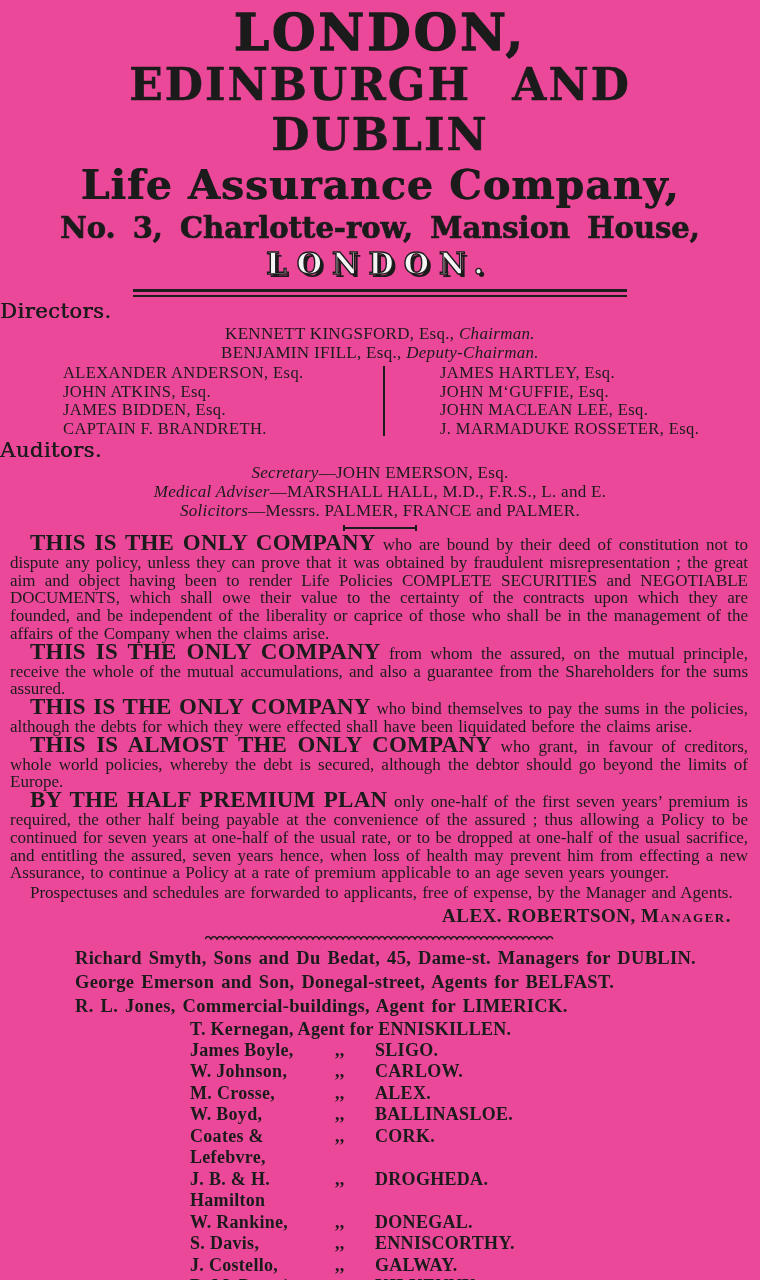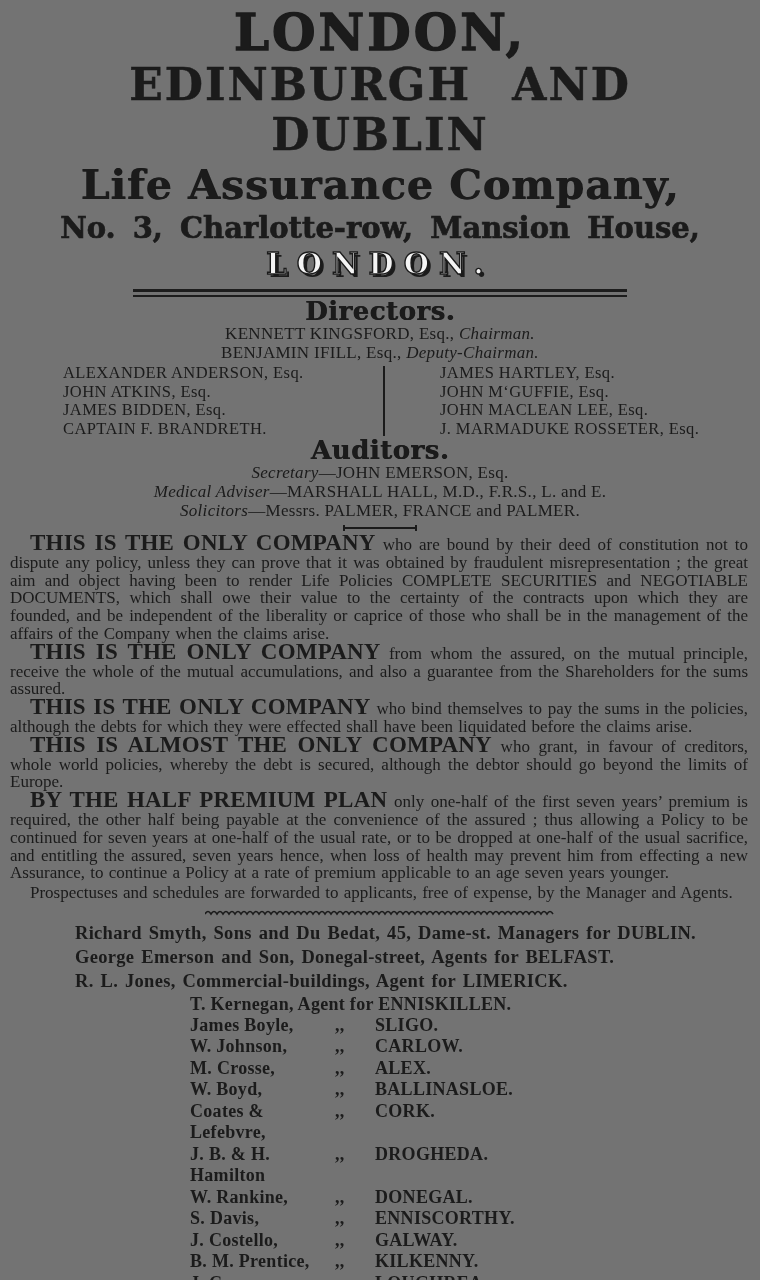--- a/index.html
+++ b/index.html
@@ -1,36 +1,36 @@
 <!DOCTYPE html>
 <html><head>
 <meta charset="utf-8">
 <style>
   html,body{margin:0;padding:0;background:#e9e9e9;}
   .page{
     position:relative;width:760px;height:1280px;margin:0 auto;
-    background:#737373;color:#1b1b1b;overflow:hidden;
+    background:#ec4899;color:#1b1b1b;overflow:hidden;
     font-family:"Liberation Serif", serif;
   }
   .hdr{text-align:center;padding-top:6px;}
   .t1{font-family:"DejaVu Serif",serif;font-weight:900;font-size:50px;line-height:54px;
       letter-spacing:3px;-webkit-text-stroke:1.3px currentColor;}
   .t2{font-family:"DejaVu Serif",serif;font-weight:700;font-size:44px;line-height:50px;
       word-spacing:24px;letter-spacing:2px;-webkit-text-stroke:0.5px currentColor;}
   .t3{font-family:"DejaVu Serif",serif;font-weight:900;font-size:41px;line-height:50px;
       letter-spacing:1px;text-shadow:0.8px 0 0 currentColor;}
   .t4{font-family:"DejaVu Serif",serif;font-weight:800;font-size:29px;line-height:37px;
       word-spacing:7px;-webkit-text-stroke:0.7px currentColor;}
   .t5{font-family:"DejaVu Serif",serif;font-weight:800;font-size:29px;line-height:35px;
       letter-spacing:10px;color:#f4f4f4;-webkit-text-stroke:1.4px #1b1b1b;
       text-shadow:3px 3px 0 #1b1b1b;}
   .double-rule{width:494px;margin:7px auto 2px;height:3px;
       border-top:3px solid #1d1d1d;border-bottom:2px solid #1d1d1d;}
-  .sec-heading{text-align:center;font-family:"DejaVu Serif",serif;font-weight:700;
-      font-size:26px;line-height:25px;text-shadow:0.6px 0 0 currentColor;letter-spacing:0.5px;}
+  .sec-heading{font-family:"DejaVu Serif",serif;font-weight:400;
+      font-size:21px;line-height:25px;text-shadow:0.6px 0 0 currentColor;letter-spacing:0.5px;}
   .center-line{text-align:center;font-size:17px;line-height:19px;letter-spacing:0.3px;}
   .it{font-style:italic;}
   .two-col{display:flex;align-items:stretch;}
   .col{flex:1 1 0;font-size:16.5px;line-height:18.5px;letter-spacing:0.4px;}
   .colL{padding-left:63px;}
   .colR{padding-left:55px;}
   .divider{width:2px;background:#1b1b1b;margin:2px 0;}
   .auditors .colL{padding-left:110px;}
   .auditors .colR{padding-left:75px;}
   .auditors .divider{margin:0;}
@@ -112,20 +112,23 @@
 
   <div class="bodytext">
     <p><span class="lead">THIS IS THE ONLY COMPANY</span><span> who are bound by their deed of constitution not to dispute any policy, unless they can prove that it was obtained by fraudulent misrepresentation ; the great aim and object having been to render Life Policies COMPLETE SECURITIES and NEGOTIABLE DOCUMENTS, which shall owe their value to the certainty of the contracts upon which they are founded, and be independent of the liberality or caprice of those who shall be in the management of the affairs of the Company when the claims arise.</span></p>
     <p><span class="lead">THIS IS THE ONLY COMPANY</span><span> from whom the assured, on the mutual principle, receive the whole of the mutual accumulations, and also a guarantee from the Shareholders for the sums assured.</span></p>
     <p><span class="lead">THIS IS THE ONLY COMPANY</span><span> who bind themselves to pay the sums in the policies, although the debts for which they were effected shall have been liquidated before the claims arise.</span></p>
     <p><span class="lead">THIS IS ALMOST THE ONLY COMPANY</span><span> who grant, in favour of creditors, whole world policies, whereby the debt is secured, although the debtor should go beyond the limits of Europe.</span></p>
     <p><span class="lead">BY THE HALF PREMIUM PLAN</span><span> only one-half of the first seven years’ premium is required, the other half being payable at the convenience of the assured ; thus allowing a Policy to be continued for seven years at one-half of the usual rate, or to be dropped at one-half of the usual sacrifice, and entitling the assured, seven years hence, when loss of health may prevent him from effecting a new Assurance, to continue a Policy at a rate of premium applicable to an age seven years younger.</span></p>
     <p><span class="lead"></span><span>Prospectuses and schedules are forwarded to applicants, free of expense, by the Manager and Agents.</span></p>
   </div>
 
+  <div class="signature">
+    <span>ALEX. ROBERTSON, </span><span class="sc">Manager.</span>
+  </div>
 
   <div class="wavy-wrap">
     <svg width="350" height="9" viewBox="0 0 350 9" aria-hidden="true">
         <path d="M0 6 q3 -5 6 0 q3 -5 6 0 q3 -5 6 0 q3 -5 6 0 q3 -5 6 0 q3 -5 6 0 q3 -5 6 0 q3 -5 6 0 q3 -5 6 0 q3 -5 6 0 q3 -5 6 0 q3 -5 6 0 q3 -5 6 0 q3 -5 6 0 q3 -5 6 0 q3 -5 6 0 q3 -5 6 0 q3 -5 6 0 q3 -5 6 0 q3 -5 6 0 q3 -5 6 0 q3 -5 6 0 q3 -5 6 0 q3 -5 6 0 q3 -5 6 0 q3 -5 6 0 q3 -5 6 0 q3 -5 6 0 q3 -5 6 0 q3 -5 6 0 q3 -5 6 0 q3 -5 6 0 q3 -5 6 0 q3 -5 6 0 q3 -5 6 0 q3 -5 6 0 q3 -5 6 0 q3 -5 6 0 q3 -5 6 0 q3 -5 6 0 q3 -5 6 0 q3 -5 6 0 q3 -5 6 0 q3 -5 6 0 q3 -5 6 0 q3 -5 6 0 q3 -5 6 0 q3 -5 6 0 q3 -5 6 0 q3 -5 6 0 q3 -5 6 0 q3 -5 6 0 q3 -5 6 0 q3 -5 6 0 q3 -5 6 0 q3 -5 6 0 q3 -5 6 0 q3 -5 6 0" fill="none" stroke="#1b1b1b" stroke-width="1.6"></path>
       </svg>
   </div>
 
   <div class="agents">
     <div class="agent-main">Richard Smyth, Sons and Du Bedat, 45, Dame-st. Managers for DUBLIN.</div>
     <div class="agent-main">George Emerson and Son, Donegal-street, Agents for BELFAST.</div>

